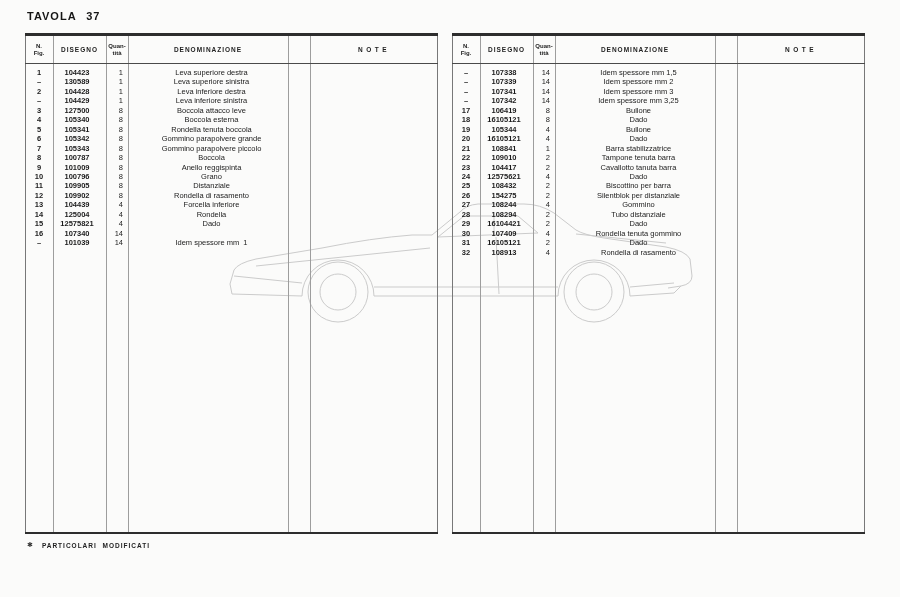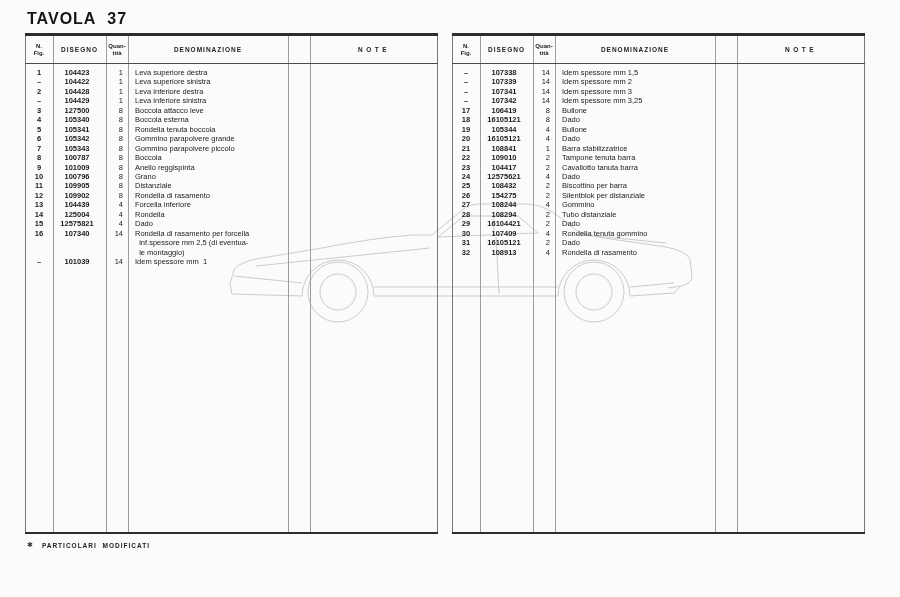--- a/index.html
+++ b/index.html
@@ -6,21 +6,21 @@
   html,body { width:900px; height:597px; }
   body {
     position:relative;
     background:#fbfbfa;
     font-family:"Liberation Sans", sans-serif;
     color:#1b1b1b;
     overflow:hidden;
   }
   .page-title {
     position:absolute; left:27px; top:10px;
-    font-size:16px; font-weight:700; letter-spacing:1px; word-spacing:6px;
+    font-size:11px; font-weight:700; letter-spacing:1px; word-spacing:6px;
     color:#151515;
   }
   
   .car-art { position:absolute; left:222px; top:186px; width:484px; height:148px; z-index:0; }
   
   .ptable {
     position:absolute; top:33px; width:413px; height:501px;
     border-top:3px solid #2d2d2d;
     border-bottom:2.5px solid #2d2d2d;
     z-index:1;
@@ -48,21 +48,21 @@
   .th.note  { font-size:6.5px; letter-spacing:3.5px; }
   .tbody { padding-top:4px; }
   .trow {
     display:grid;
     grid-template-columns:28px 53px 22px 160px 22px auto;
     font-size:7.5px; line-height:9.45px;
   }
   .cell.fig     { text-align:center; font-weight:700; }
   .cell.disegno { text-align:center; padding-right:5px; font-weight:700; }
   .cell.qty     { text-align:right; padding-right:5px; }
-  .cell.denom   { text-align:left; padding-left:7px; white-space:pre-wrap; }
+  .cell.denom   { text-align:center; padding-left:7px; white-space:pre-wrap; }
   .cell.note    { text-align:left; padding-left:6px; }
   
   .footer {
     position:absolute; left:27px; top:541px;
     display:flex; align-items:center; gap:9px;
   }
   .footer .sym   { font-size:7px; color:#333; }
   .footer .label { font-size:6.5px; font-weight:700; letter-spacing:1px; word-spacing:3px; color:#222; }
 </style>
 </head>
@@ -116,21 +116,21 @@
       <div class="trow">
         <div class="cell fig">1</div>
         <div class="cell disegno">104423</div>
         <div class="cell qty">1</div>
         <div class="cell denom">Leva superiore destra</div>
         <div class="cell spacer"></div>
         <div class="cell note"></div>
       </div>
       <div class="trow">
         <div class="cell fig">–</div>
-        <div class="cell disegno">104422</div>
+        <div class="cell disegno">130589</div>
         <div class="cell qty">1</div>
         <div class="cell denom">Leva superiore sinistra</div>
         <div class="cell spacer"></div>
         <div class="cell note"></div>
       </div>
       <div class="trow">
         <div class="cell fig">2</div>
         <div class="cell disegno">104428</div>
         <div class="cell qty">1</div>
         <div class="cell denom">Leva inferiore destra</div>
@@ -246,23 +246,20 @@
         <div class="cell disegno">12575821</div>
         <div class="cell qty">4</div>
         <div class="cell denom">Dado</div>
         <div class="cell spacer"></div>
         <div class="cell note"></div>
       </div>
       <div class="trow">
         <div class="cell fig">16</div>
         <div class="cell disegno">107340</div>
         <div class="cell qty">14</div>
-        <div class="cell denom">Rondella di rasamento per forcella
-  inf.spessore mm 2,5 (di eventua-
-  le montaggio)</div>
         <div class="cell spacer"></div>
         <div class="cell note"></div>
       </div>
       <div class="trow">
         <div class="cell fig">–</div>
         <div class="cell disegno">101039</div>
         <div class="cell qty">14</div>
         <div class="cell denom">Idem spessore mm  1</div>
         <div class="cell spacer"></div>
         <div class="cell note"></div>

